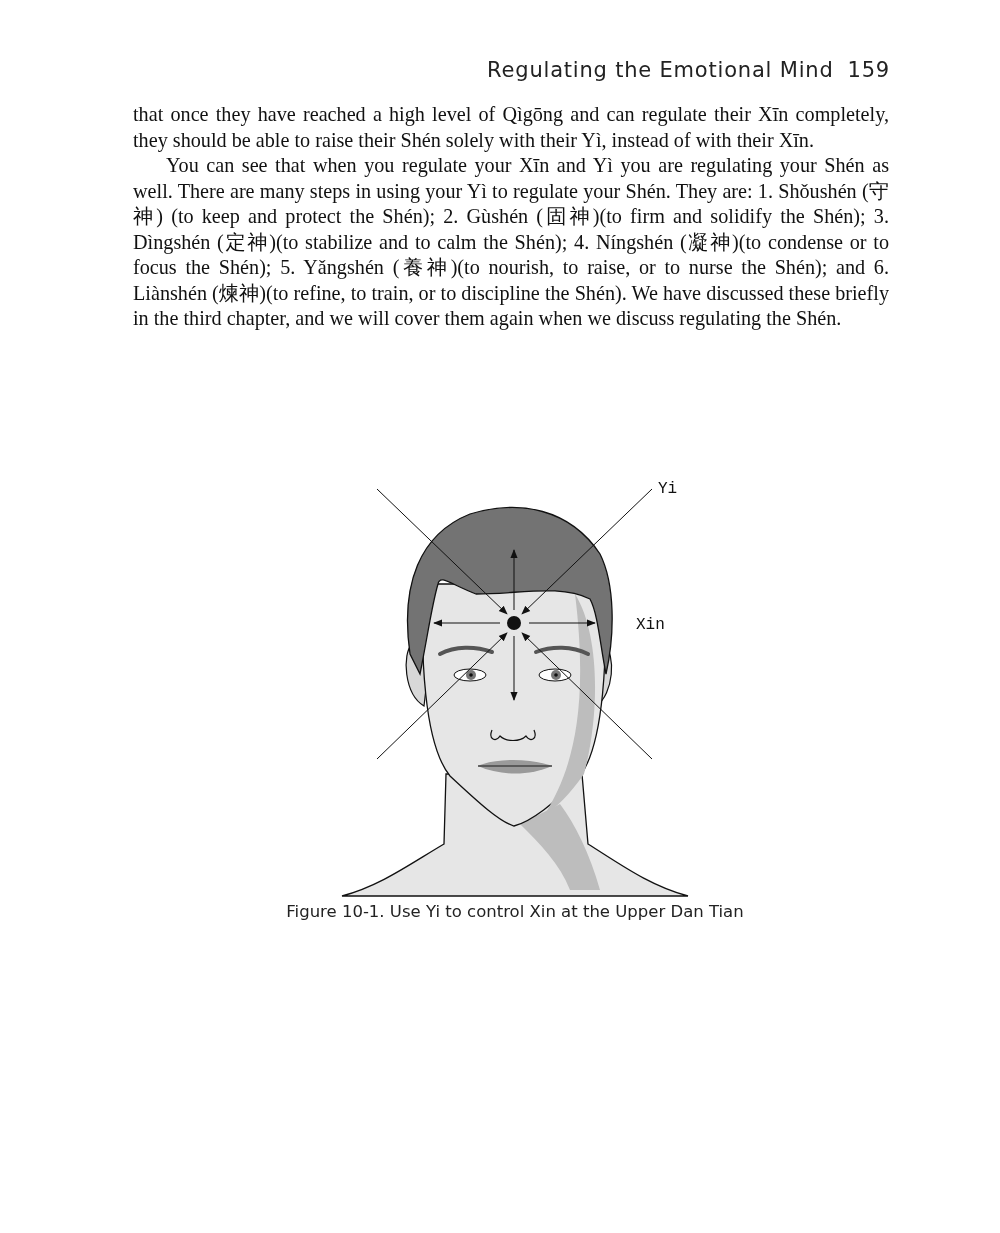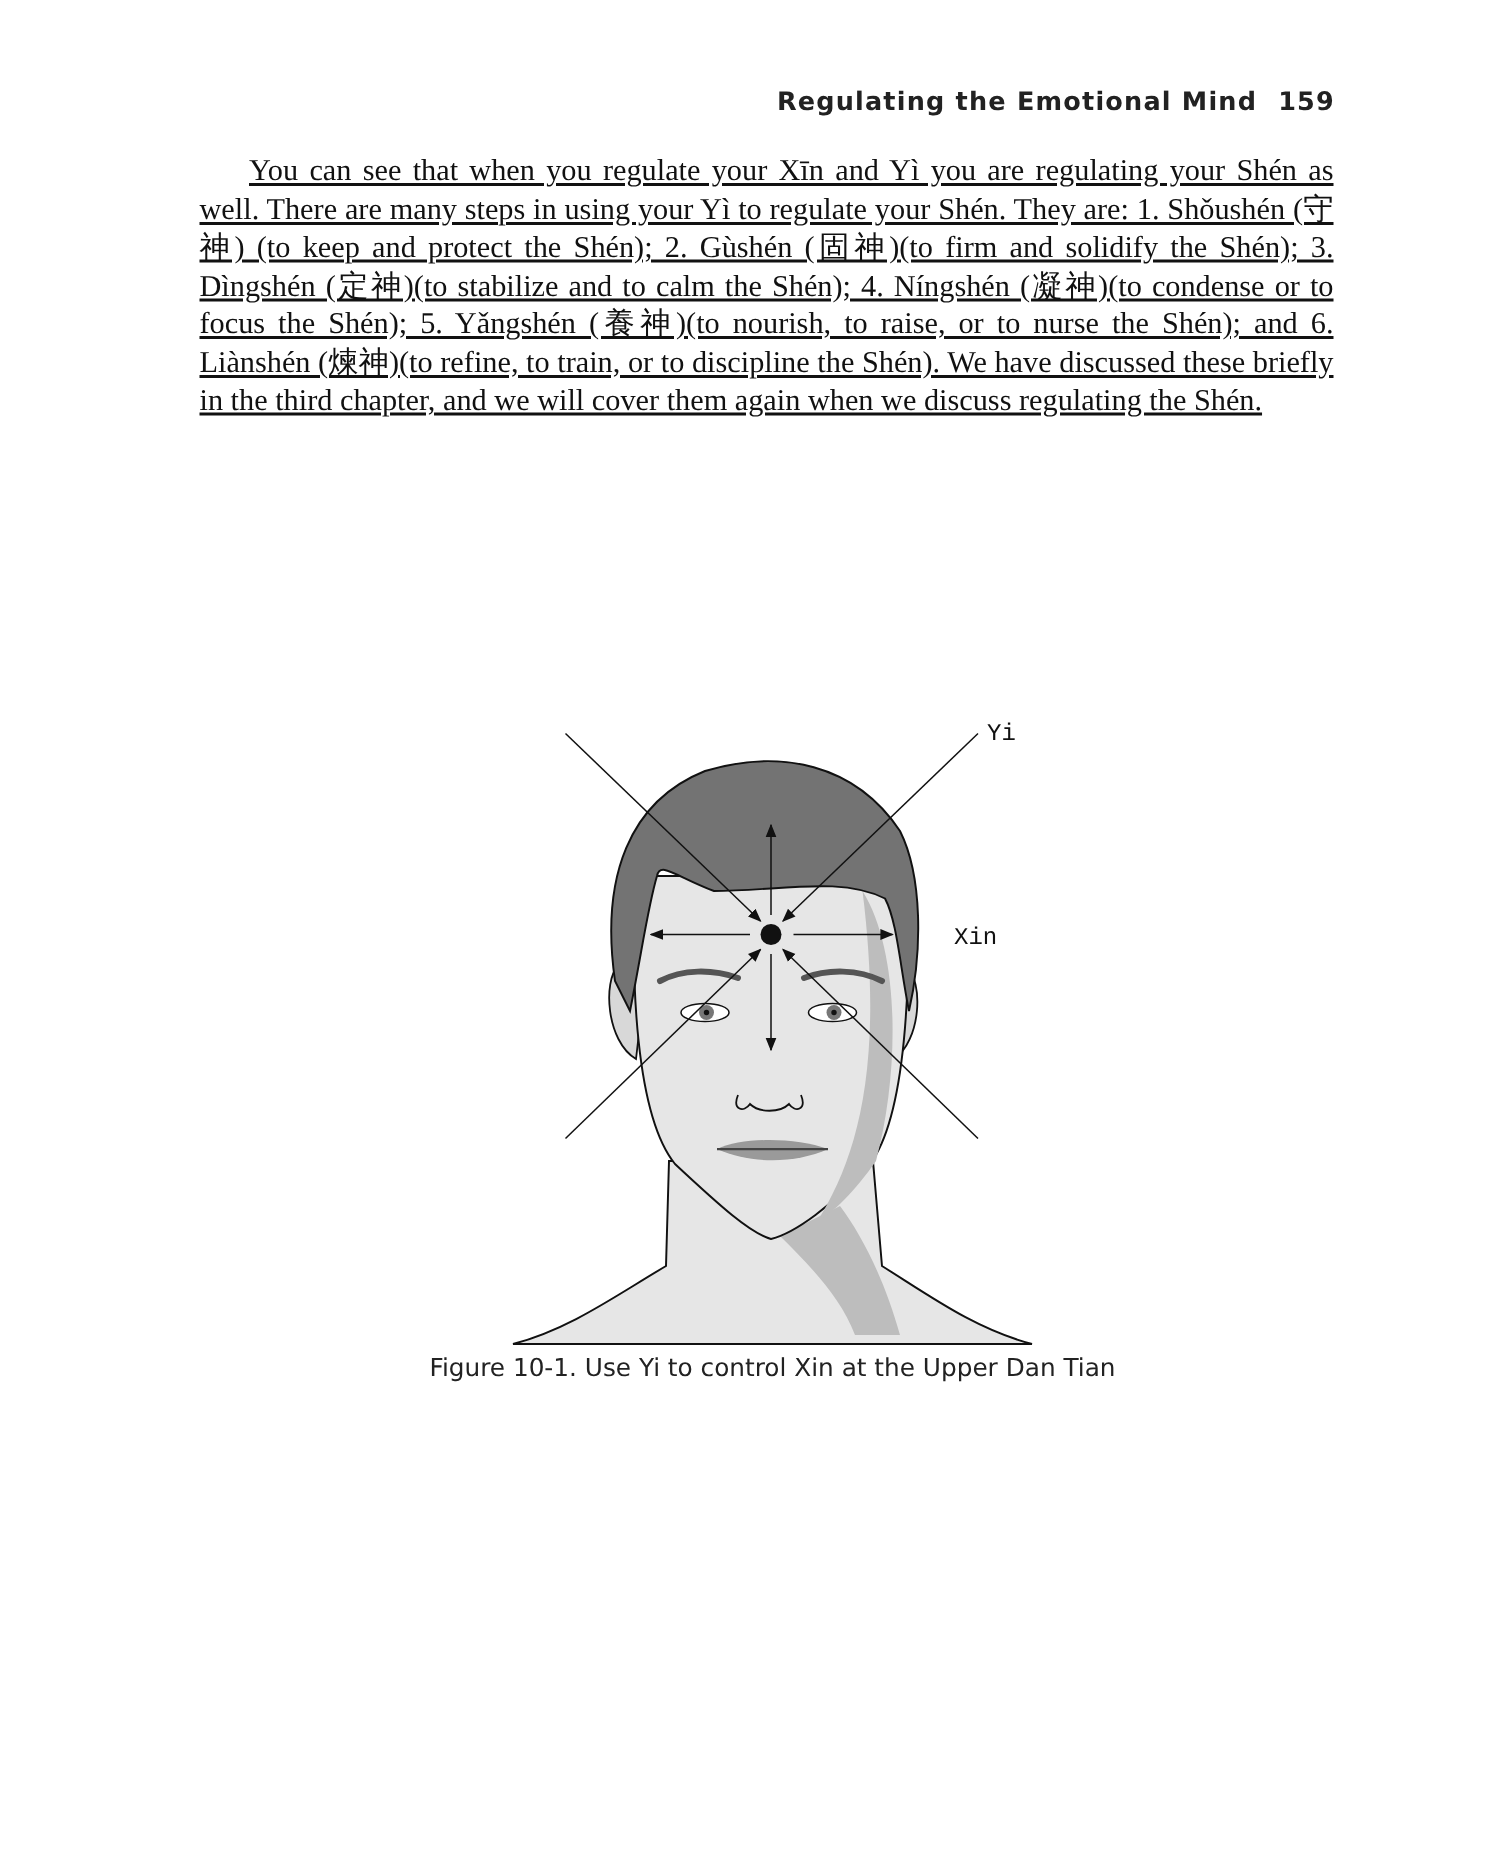--- a/index.html
+++ b/index.html
@@ -1,33 +1,34 @@
 <!DOCTYPE html>
 <html><head>
 <meta charset="utf-8">
 <style>
   html, body { margin:0; padding:0; background:#fff; }
   body { width:1000px; height:1233px; position:relative; overflow:hidden; color:#1a1a1a; }
-  .running-head { position:absolute; top:58px; right:110px; font-family:"DejaVu Sans", sans-serif; font-size:17px; letter-spacing:0.8px; color:#222; font-weight:700; }
+  .running-head { position:absolute; top:58px; right:110px; font-family:"DejaVu Sans", sans-serif; font-size:21px; letter-spacing:0.8px; color:#222; font-weight:400; }
   .running-head .num { margin-left:14px; }
   .body-text { position:absolute; left:133px; top:102px; width:756px; font-family:"Liberation Serif", serif; font-size:20.2px; line-height:25.5px; text-align:justify; color:#111; }
   .body-text p { margin:0; }
-  .body-text p.indent { text-indent:33px;text-decoration:underline; }
+  .body-text p.indent { text-indent:33px; }
   .figure { position:absolute; left:336px; top:460px; width:360px; height:425px;margin-top:14px; }
   .caption { position:absolute; top:902px; left:0; width:1030px; text-align:center; font-family:"DejaVu Sans", sans-serif; font-size:16.5px; color:#222; }
   .label { font-family:"Liberation Mono", monospace; font-size:16px; fill:#111; }
 </style>
 </head>
 <body>
 
 <div class="running-head">
   <span>Regulating the Emotional Mind</span><span class="num">159</span>
 </div>
 
 <div class="body-text">
+  <p>that once they have reached a high level of Qìgōng and can regulate their Xīn completely, they should be able to raise their Shén solely with their Yì, instead of with their Xīn.</p>
   <p class="indent">You can see that when you regulate your Xīn and Yì you are regulating your Shén as well. There are many steps in using your Yì to regulate your Shén. They are: 1. Shǒushén (守神) (to keep and protect the Shén); 2. Gùshén (固神)(to firm and solidify the Shén); 3. Dìngshén (定神)(to stabilize and to calm the Shén); 4. Níngshén (凝神)(to condense or to focus the Shén); 5. Yǎngshén (養神)(to nourish, to raise, or to nurse the Shén); and 6. Liànshén (煉神)(to refine, to train, or to discipline the Shén). We have discussed these briefly in the third chapter, and we will cover them again when we discuss regulating the Shén.</p>
 </div>
 
 <div class="figure">
   <svg width="360" height="425" viewBox="336 460 360 425" xmlns="http://www.w3.org/2000/svg">
     <defs>
       <marker id="ah" viewBox="0 0 10 10" refX="9" refY="5" markerWidth="9" markerHeight="9" orient="auto-start-reverse">
         <path d="M0,1 L10,5 L0,9 z" fill="#111"></path>
       </marker>
     </defs>

